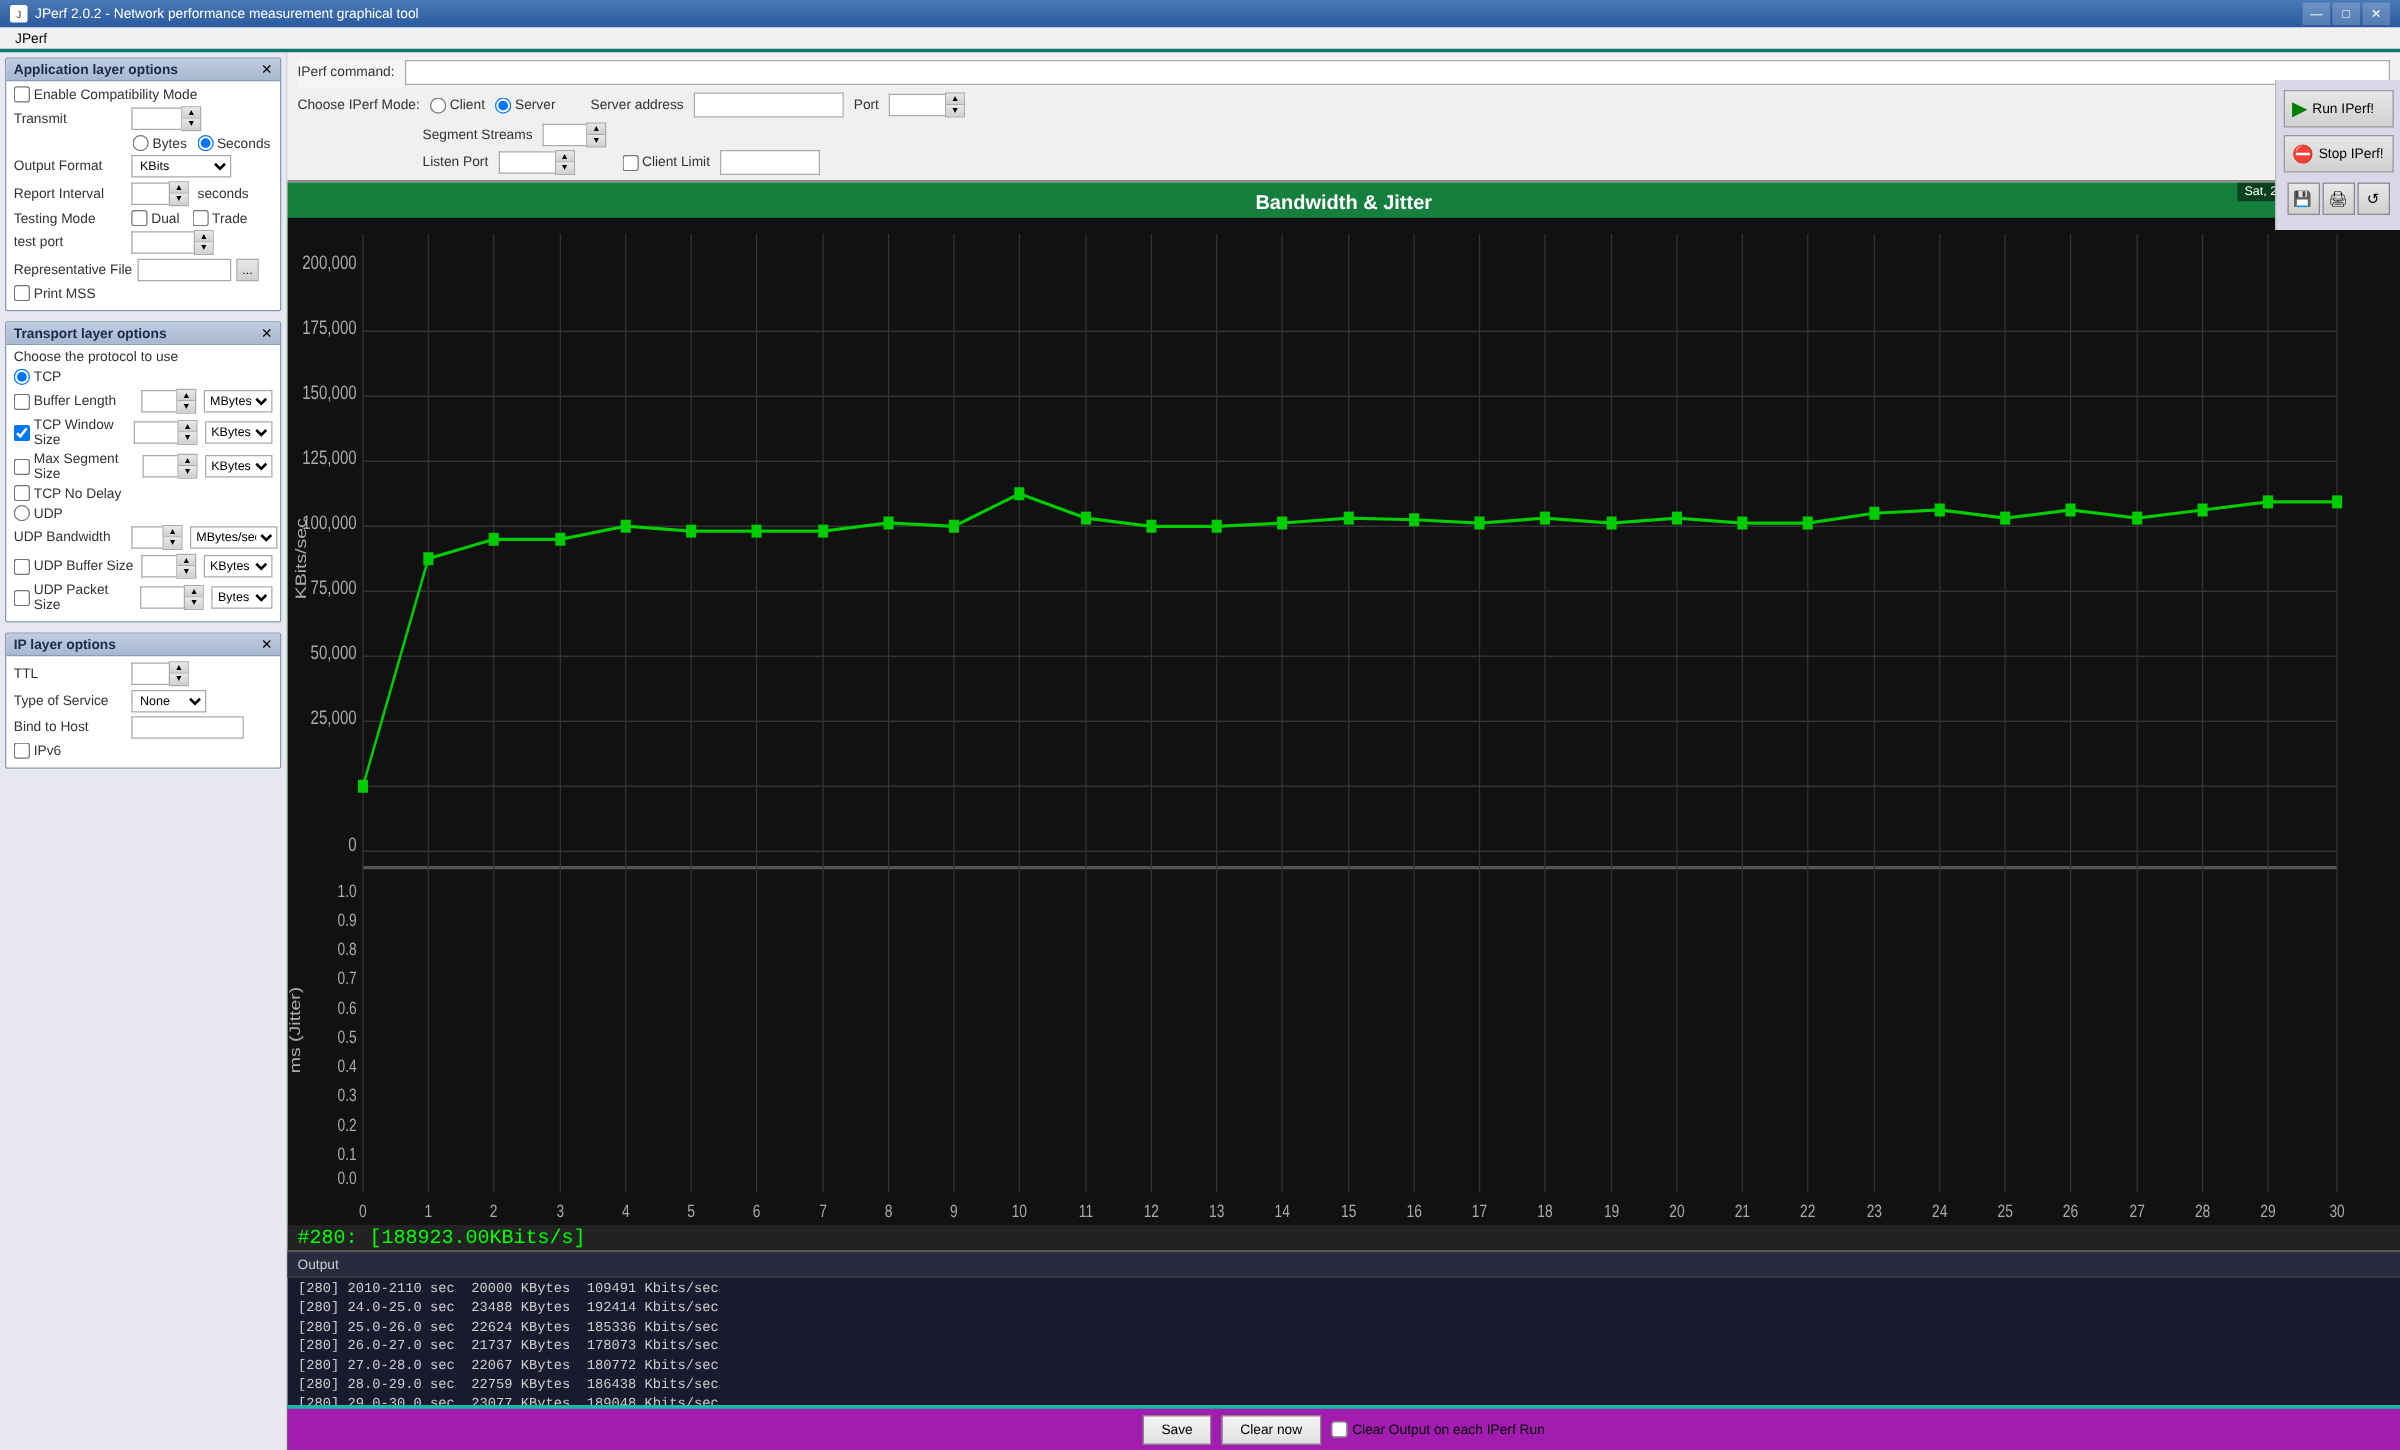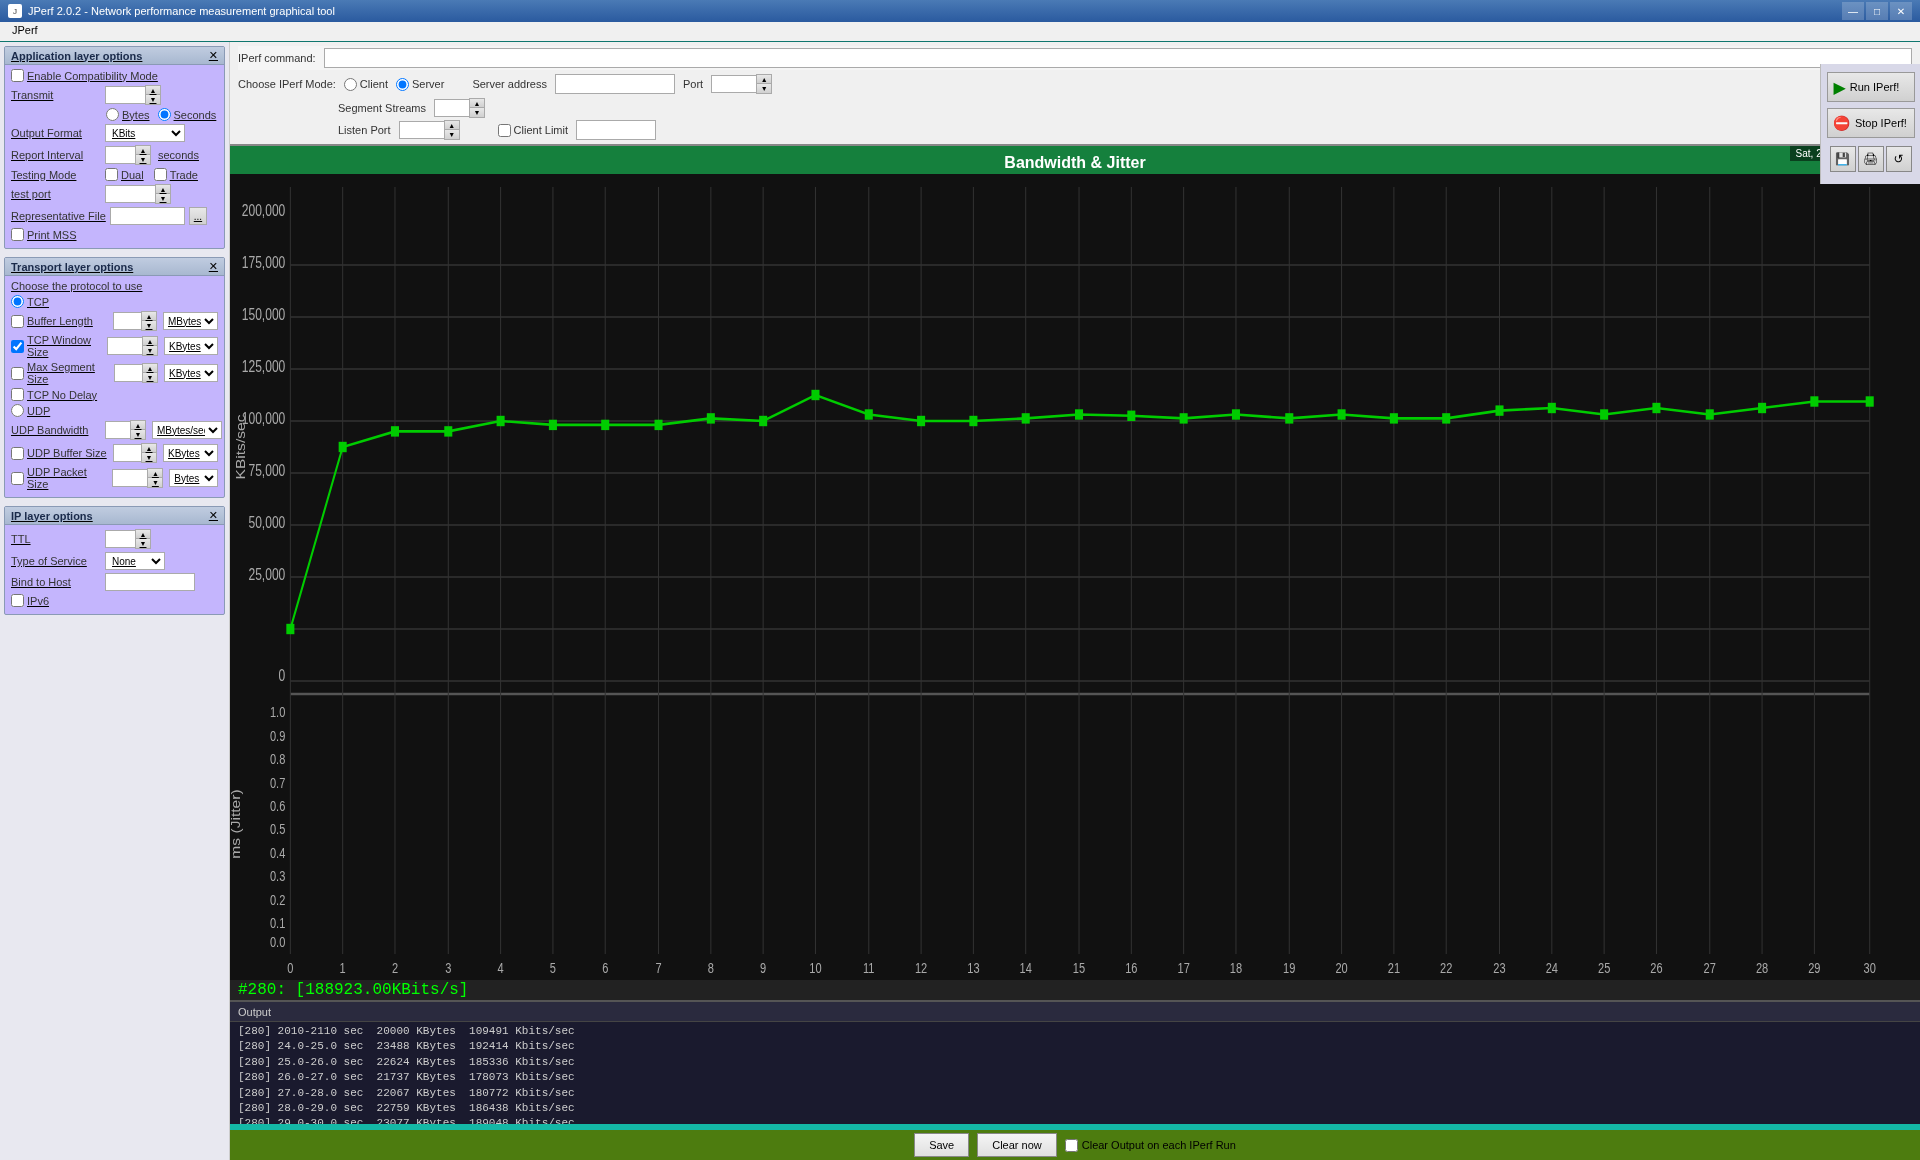--- a/index.html
+++ b/index.html
@@ -6,37 +6,37 @@
     body { font-family: 'Segoe UI', Tahoma, Geneva, Verdana, sans-serif; font-size: 11px; background: #f0f0f0; overflow: hidden; width: 1920px; height: 1160px; }
     
     
     .title-bar { height: 22px; background: linear-gradient(to bottom, #4a7ab5, #2a5a9f); display: flex; align-items: center; justify-content: space-between; padding: 0 8px; color: white; font-size: 11px; }
     .title-bar-left { display: flex; align-items: center; gap: 6px; }
     .title-bar-icon { width: 14px; height: 14px; background: #fff; border-radius: 2px; display: flex; align-items: center; justify-content: center; font-size: 8px; color: #333; }
     .title-bar-controls { display: flex; gap: 2px; }
     .tb-btn { width: 22px; height: 18px; background: rgba(255,255,255,0.2); border: none; color: white; cursor: pointer; font-size: 10px; display: flex; align-items: center; justify-content: center; }
 
     
-    .menu-bar { height: 20px; background: #f0f0f0; border-bottom: 1px solid #0f766e; display: flex; padding: 0 4px; }
+    .menu-bar { height: 20px; background: #f0f0f0; border-bottom: 3px solid #0f766e; display: flex; align-items: center; padding: 0 4px; }
     .menu-item { padding: 2px 8px; cursor: pointer; font-size: 11px; }
 
     
     .main-container { display: flex; height: calc(1160px - 42px); }
 
     
     .left-panel { width: 230px; background: #e8e8f0; border-right: 1px solid #ccc; display: flex; flex-direction: column; overflow-y: auto; flex-shrink: 0; }
     
     
     .header-row { background: #f5f5f5; border-bottom: 1px solid #ccc; padding: 4px 8px; display: flex; align-items: center; gap: 8px; height: 28px; }
     .header-label { font-size: 11px; color: #333; white-space: nowrap; }
     .header-input { flex: 1; height: 20px; border: 1px solid #aaa; padding: 1px 4px; font-size: 11px; background: white; }
     .run-btn { width: 88px; height: 32px; background: linear-gradient(to bottom, #e8e8e8, #d0d0d0); border: 1px solid #999; cursor: pointer; display: flex; align-items: center; gap: 4px; padding: 0 6px; font-size: 11px; }
 
     
-    .section-panel { border: 1px solid #8a9ab5; margin: 4px; background: #c4b5fd; border-radius: 2px; text-decoration: underline; }
+    .section-panel { border: 1px solid #8a9ab5; margin: 4px; background: #ffffff; border-radius: 2px; }
     .section-header { background: linear-gradient(to bottom, #c0cce0, #a8b8d0); padding: 2px 6px; display: flex; align-items: center; justify-content: space-between; cursor: pointer; border-bottom: 1px solid #8a9ab5; }
     .section-title { font-size: 11px; font-weight: bold; color: #1a2a4a; }
     .section-content { padding: 4px 6px; }
     .form-row { display: flex; align-items: center; margin-bottom: 3px; gap: 4px; }
     .form-label { font-size: 11px; color: #333; min-width: 90px; }
     .form-select { height: 18px; border: 1px solid #aaa; font-size: 10px; background: white; padding: 0 2px; }
     .checkbox-label { font-size: 11px; color: #333; display: flex; align-items: center; gap: 3px; }
     .radio-label { font-size: 11px; color: #333; display: flex; align-items: center; gap: 3px; }
     .browse-btn { height: 18px; border: 1px solid #aaa; background: linear-gradient(to bottom, #e8e8e8, #d0d0d0); padding: 0 4px; cursor: pointer; font-size: 10px; }
     .units-select { height: 18px; border: 1px solid #aaa; font-size: 10px; background: white; }
@@ -49,21 +49,21 @@
     .chart-wrapper { flex: 1; background: #111; position: relative; min-height: 0; }
     
     
     .status-bar { height: 20px; background: #222; color: #00ff00; font-size: 16px; padding: 2px 8px; display: flex; align-items: center; }
 
     
     .output-section { height: 160px; background: #1a1a2e; border-top: 2px solid #555; display: flex; flex-direction: column; }
     .output-header { height: 20px; background: #2a2a3e; padding: 2px 8px; color: #ccc; font-size: 11px; display: flex; align-items: center; border-bottom: 1px solid #444; }
     .output-content { flex: 1; overflow-y: auto; padding: 2px 8px; }
     .output-line { font-family: 'Courier New', monospace; font-size: 11px; color: #ccc; line-height: 1.4; white-space: pre; }
-    .output-footer { height: 36px; background: #4d7c0f; border-top: 6px solid #14b8a6; display: flex; align-items: center; justify-content: center; gap: 8px; padding: 0 8px; }
+    .output-footer { height: 36px; background: #a21caf; border-top: 3px solid #14b8a6; display: flex; align-items: center; justify-content: center; gap: 8px; padding: 0 8px; }
     .footer-btn { height: 24px; padding: 0 14px; border: 1px solid #888; background: linear-gradient(to bottom, #f5f5f5, #e0e0e0); cursor: pointer; font-size: 11px; }
 
     
     .output-content::-webkit-scrollbar { width: 12px; }
     .output-content::-webkit-scrollbar-track { background: #333; }
     .output-content::-webkit-scrollbar-thumb { background: #666; }
     
     
     .timestamp { position: absolute; right: 0; top: 0; color: white; font-size: 10px; padding: 2px 6px; background: rgba(0,0,0,0.5); }
 

